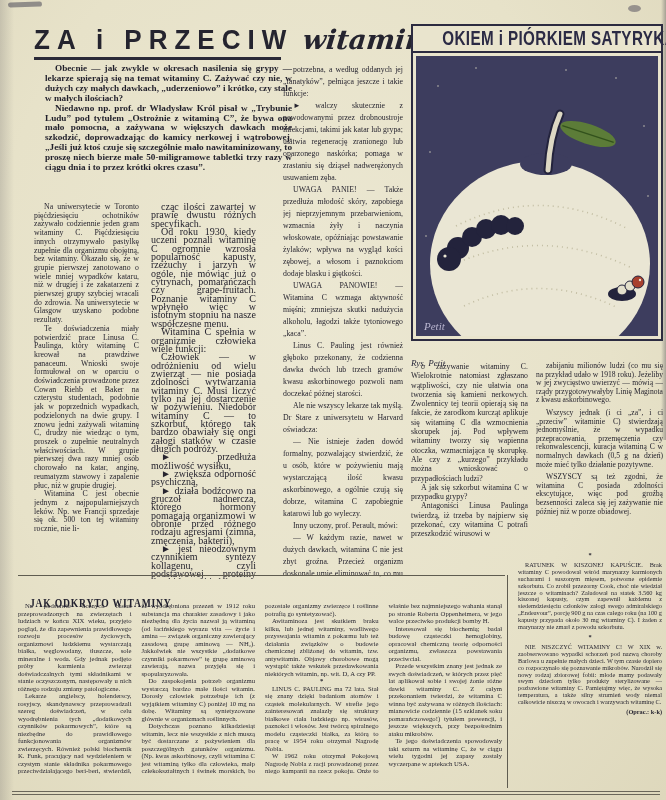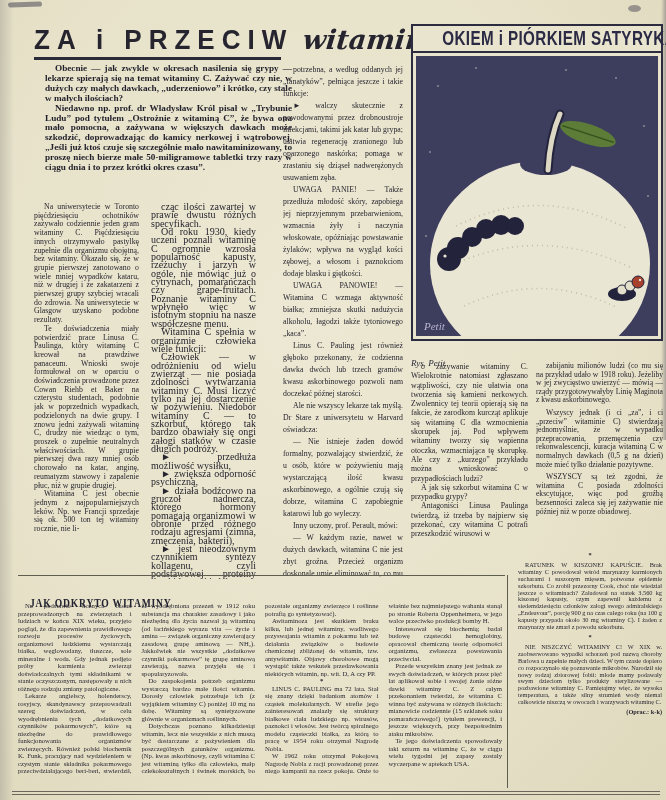--- a/index.html
+++ b/index.html
@@ -97,21 +97,21 @@
     <p>► zwiększa odporność psychiczną,</p>
     <p>► działa bodźcowo na gruczoł nadnercza, którego hormony pomagają organizmowi w obronie przed różnego rodzaju agresjami (zimna, zmęczenia, bakterii),</p>
     <p>► jest nieodzownym czynnikiem syntezy kollagenu, czyli podstawowej proteiny tkanki łącznej i skóry.</p>
     <p>Nieodzowna, konieczna,</p>
   </div>
 
   <div class="abs txt col3">
     <p>potrzebna, a według oddanych jej „fanatyków”, pełniąca jeszcze i takie funkcje:</p>
     <p>► walczy skutecznie z powodowanymi przez drobnoustroje infekcjami, takimi jak katar lub grypa; ułatwia regenerację zranionego lub oparzonego naskórka; pomaga w zrastaniu się dziąseł nadwerężonych usuwaniem zęba.</p>
     <p>UWAGA PANIE! — Także przedłuża młodość skóry, zapobiega jej nieprzyjemnym przebarwieniom, wzmacnia żyły i naczynia włoskowate, opóźniając powstawanie żylaków; wpływa na wygląd kości zębowej, a włosom i paznokciom dodaje blasku i giętkości.</p>
-    <p>UWAGA PANOWIE! — Witamina C wzmaga aktywność białka; zmniejsza skutki nadużycia alkoholu, łagodzi także tytoniowego „kaca”.</p>
+    <p>UWAGA PANOWIE! — Witamina C wzmaga aktywność mięśni; zmniejsza skutki nadużycia alkoholu, łagodzi także tytoniowego „kaca”.</p>
     <p>Linus C. Pauling jest również głęboko przekonany, że codzienna dawka dwóch lub trzech gramów kwasu askorbinowego pozwoli nam doczekać późnej starości.</p>
     <p>Ale nie wszyscy lekarze tak myślą. Dr Stare z uniwersytetu w Harvard oświadcza:</p>
     <p>— Nie istnieje żaden dowód formalny, pozwalający stwierdzić, że u osób, które w pożywieniu mają wystarczającą ilość kwasu askorbinowego, a ogólnie czują się dobrze, witamina C zapobiegnie katarowi lub go wyleczy.</p>
     <p>Inny uczony, prof. Perault, mówi:</p>
     <p>— W każdym razie, nawet w dużych dawkach, witamina C nie jest zbyt groźna. Przecież organizm doskonale umie eliminować to, co mu nie służy.</p>
     <p>Na płaszczyźnie „sercowej” nie notuje się żadnych przeciwwskazań, jeśli chodzi</p>
   </div>
 
   <div class="abs satyr-box">
     <div class="satyr-title">

